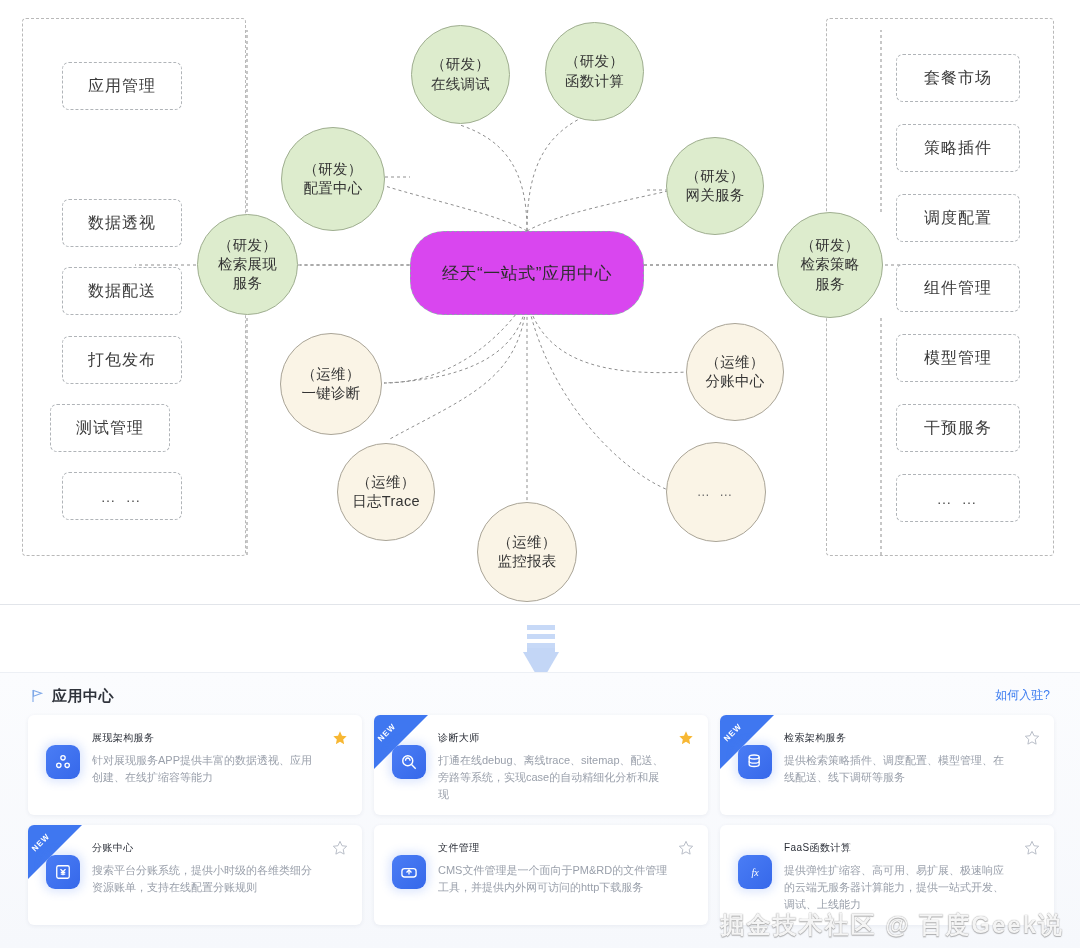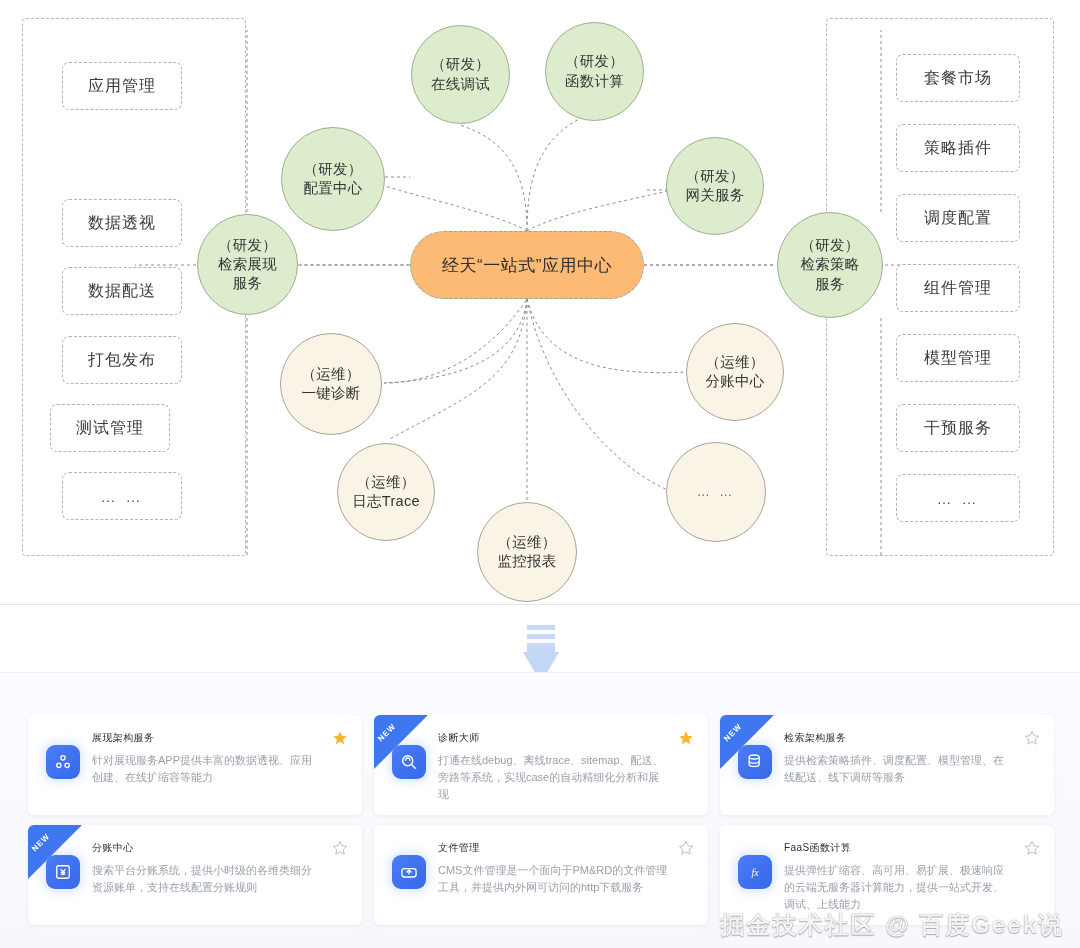--- a/index.html
+++ b/index.html
@@ -70,22 +70,22 @@
   }
   .node-circle.beige {
     background: #faf4e6;
     border: 1px solid #a9a497;
   }
   .node-circle .ell { letter-spacing: 3px; font-size: 13px; color:#6b6b6b;}
 
   #center-node {
     position: absolute;
     left: 410px; top: 231px;
-    width: 234px; height: 68px;
-    background: #fdba74;
+    width: 234px; height: 84px;
+    background: #d946ef;
     border: 1px dashed #8ea9ad;
     border-radius: 34px;
     box-sizing: border-box;
     display: flex; align-items: center; justify-content: center;
     font-size: 17px;
     color: #2d2d2d;
     letter-spacing: 0.5px;
   }
 
   
@@ -309,20 +309,30 @@
 <svg id="down-arrow" viewBox="0 0 58 60">
   <rect x="15" y="0" width="28" height="5" fill="#c7d9f7"></rect>
   <rect x="15" y="9" width="28" height="5" fill="#c7d9f7"></rect>
   <rect x="15" y="18" width="28" height="5" fill="#c7d9f7"></rect>
   <path d="M11,27 L47,27 L29,58 Z" fill="#c3d6f6"></path>
   <rect x="15" y="23" width="28" height="6" fill="#c3d6f6"></rect>
 </svg>
 
 <div id="appcenter">
 
+  <div id="appcenter-header">
+    <div id="ac-title-wrap">
+      <svg id="ac-flag-icon" viewBox="0 0 14 14">
+        <path d="M3 1 L3 13" stroke="#7fa8e8" stroke-width="1.1" fill="none"></path>
+        <path d="M3.5 1.5 L11.5 4.2 L3.5 7.2 Z" fill="none" stroke="#7fa8e8" stroke-width="1.1"></path>
+      </svg>
+      <span id="ac-title">应用中心</span>
+    </div>
+    <span id="ac-howto">如何入驻?</span>
+  </div>
 
   <div id="card-grid">
 
     <div class="app-card">
       <div class="card-icon">
         <svg viewBox="0 0 24 24" width="20" height="20" fill="none" stroke="#fff" stroke-width="1.6">
           <circle cx="12" cy="7" r="2.6"></circle>
             <circle cx="7" cy="16" r="2.6"></circle>
             <circle cx="17" cy="16" r="2.6"></circle>
         </svg>

